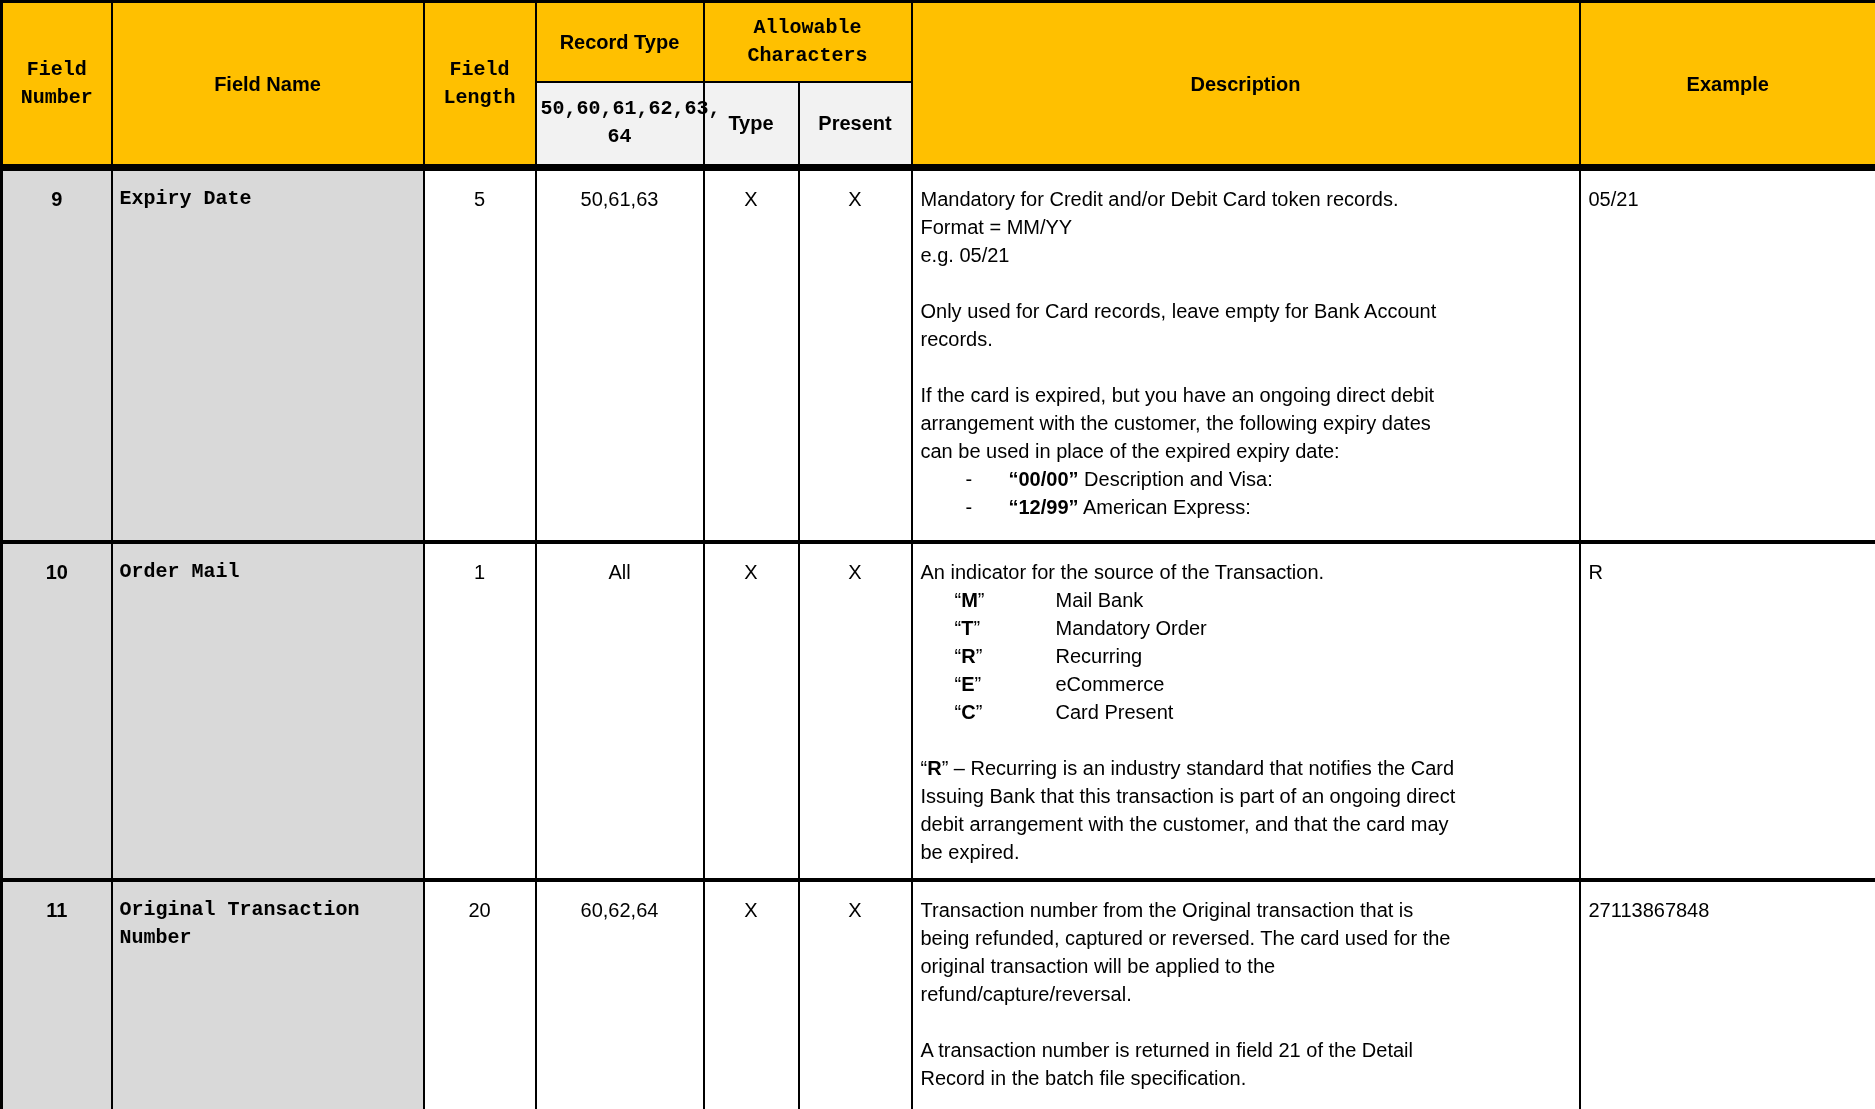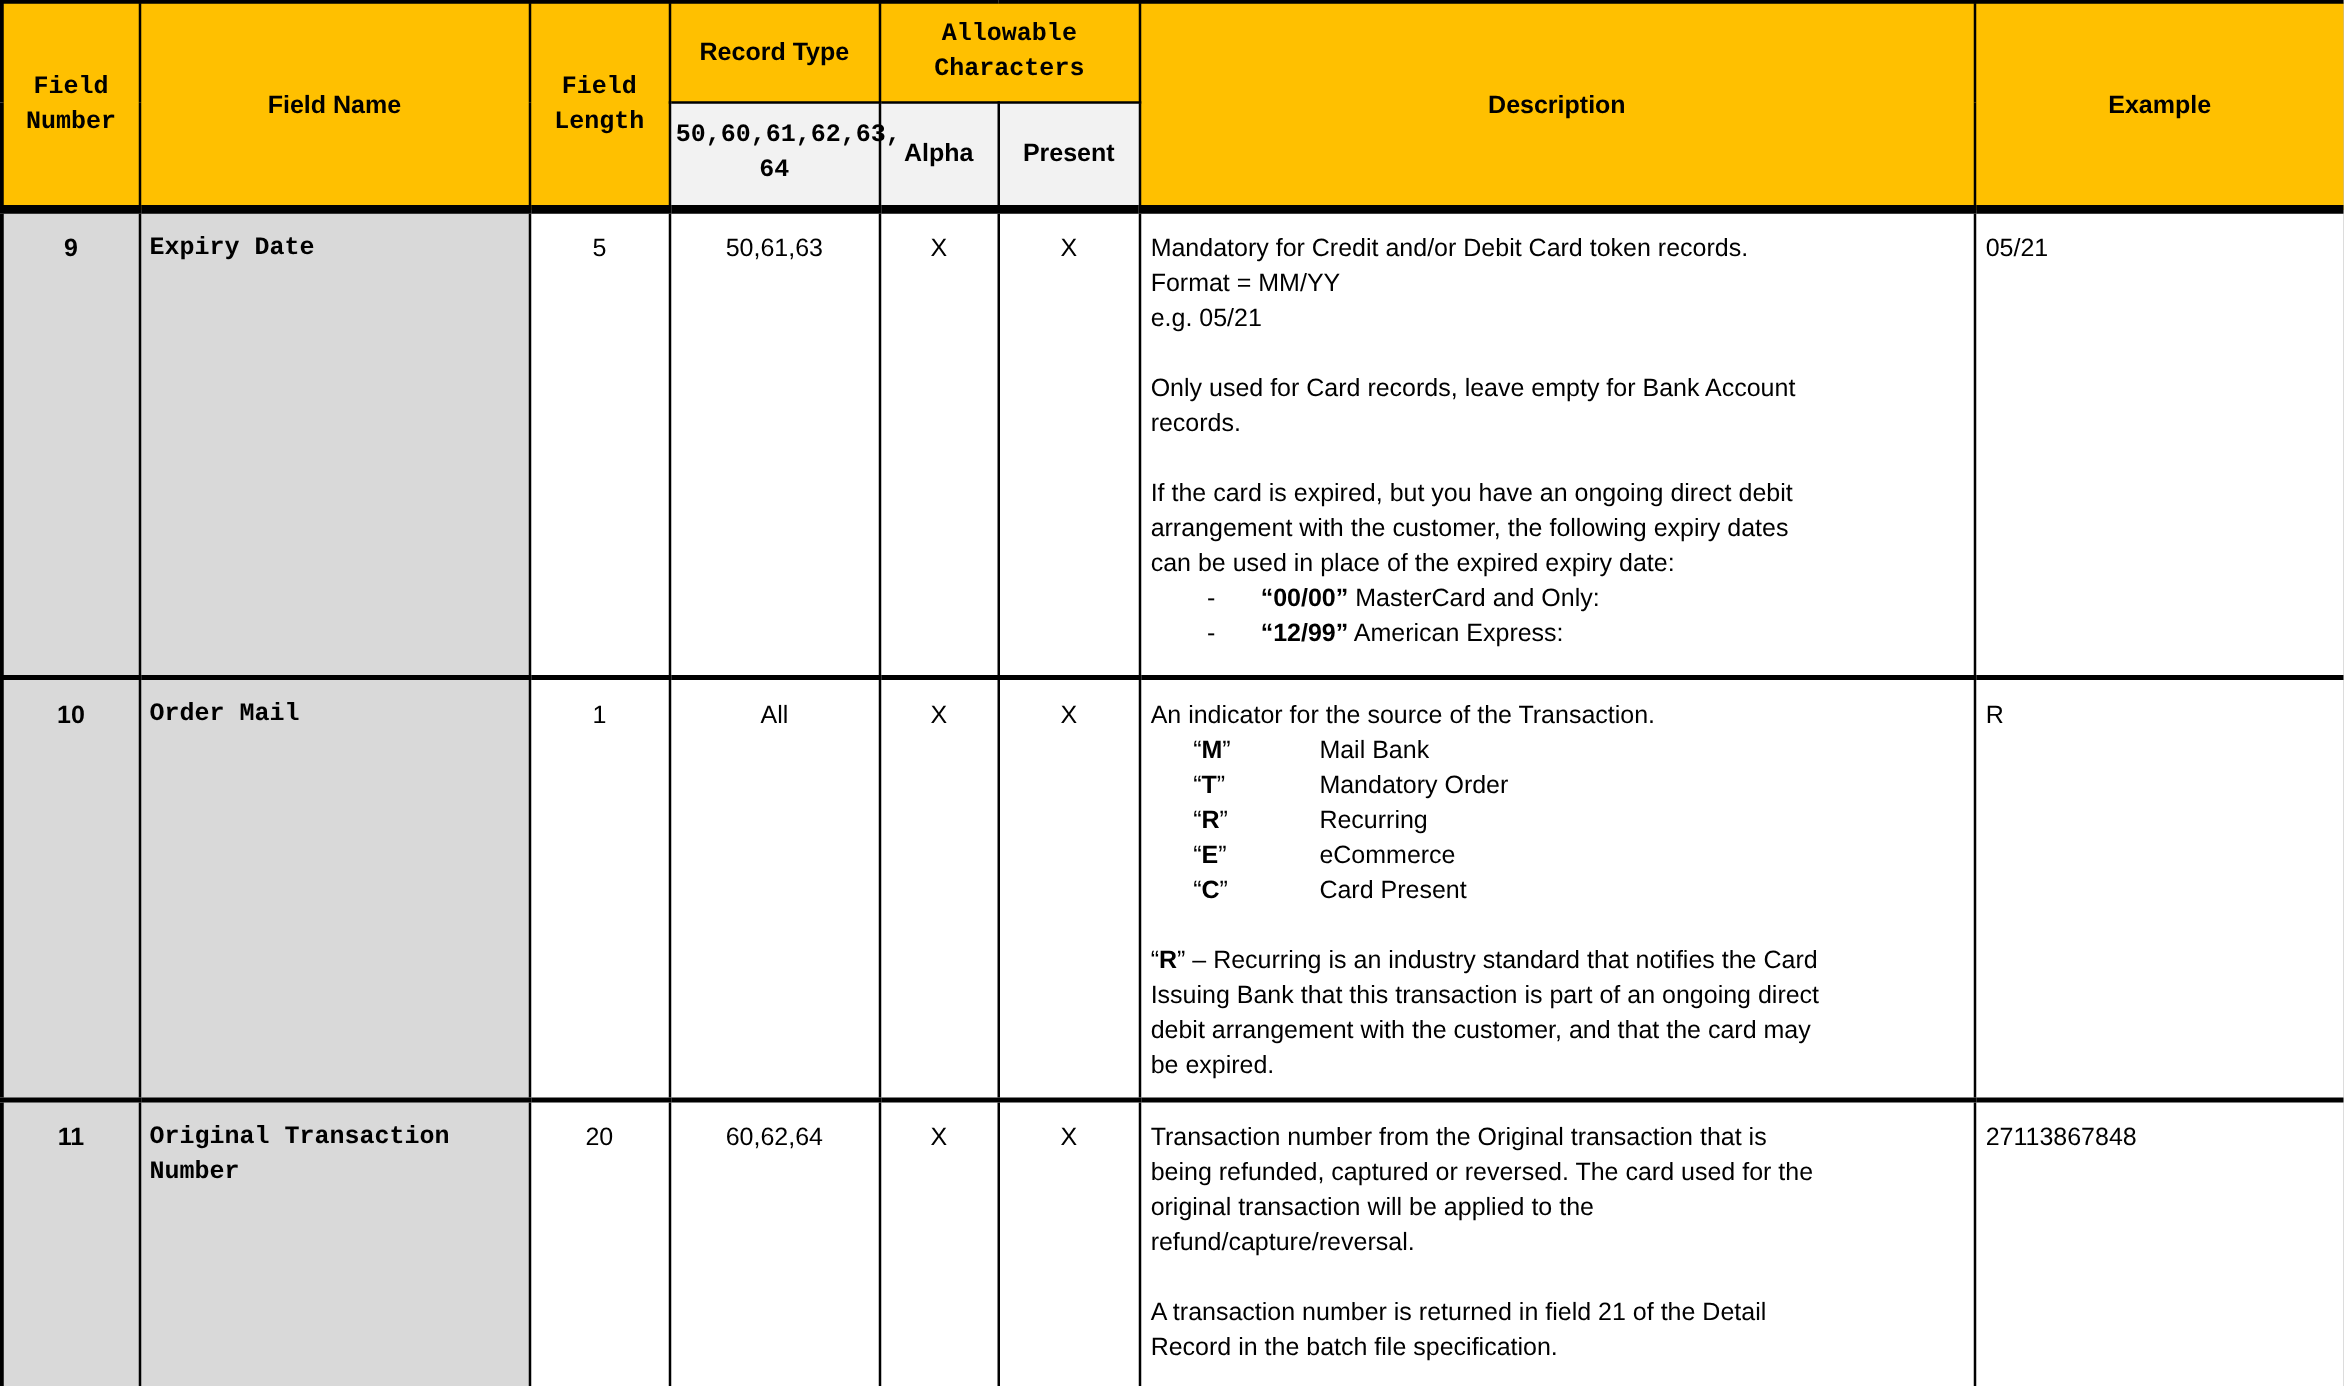--- a/index.html
+++ b/index.html
@@ -84,21 +84,21 @@
 Length</th>
         <th>Record Type</th>
         <th colspan="2" class="pre">Allowable
 Characters</th>
         <th rowspan="2" class="hb">Description</th>
         <th rowspan="2" class="hb">Example</th>
       </tr>
       <tr class="h2">
         <th class="subcell hb pre">50,60,61,62,63,
 64</th>
-        <th class="subcell hb">Alpha</th>
+        <th class="subcell hb">Type</th>
         <th class="subcell hb">Present</th>
       </tr>
     </thead>
     <tbody>
         <tr>
           <td class="gray center bold">9</td>
           <td class="gray name-cell pre">Expiry Date</td>
           <td class="center">5</td>
           <td class="center">50,61,63</td>
           <td class="center">X</td>
@@ -107,21 +107,21 @@
             <div class="tline"><span>Mandatory for Credit and/or Debit Card token records.
 Format = MM/YY
 e.g. 05/21</span></div>
             <div class="blank"></div>
             <div class="tline"><span>Only used for Card records, leave empty for Bank Account
 records.</span></div>
             <div class="blank"></div>
             <div class="tline"><span>If the card is expired, but you have an ongoing direct debit
 arrangement with the customer, the following expiry dates
 can be used in place of the expired expiry date:</span></div>
-            <div class="dash"><span class="mark">-</span><span class="b">“00/00”</span><span> MasterCard and Only:</span></div>
+            <div class="dash"><span class="mark">-</span><span class="b">“00/00”</span><span> Description and Visa:</span></div>
             <div class="dash"><span class="mark">-</span><span class="b">“12/99”</span><span> American Express:</span></div>
           </td>
           <td class="example">05/21</td>
         </tr>
         <tr>
           <td class="gray center bold">10</td>
           <td class="gray name-cell pre">Order Mail</td>
           <td class="center">1</td>
           <td class="center">All</td>
           <td class="center">X</td>

